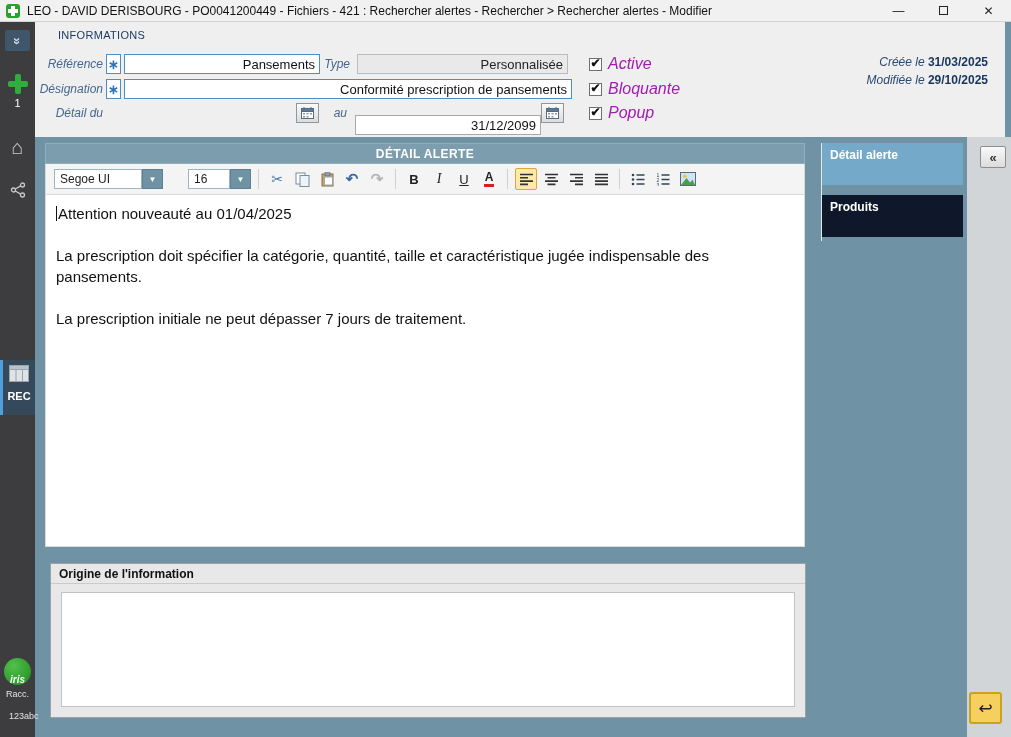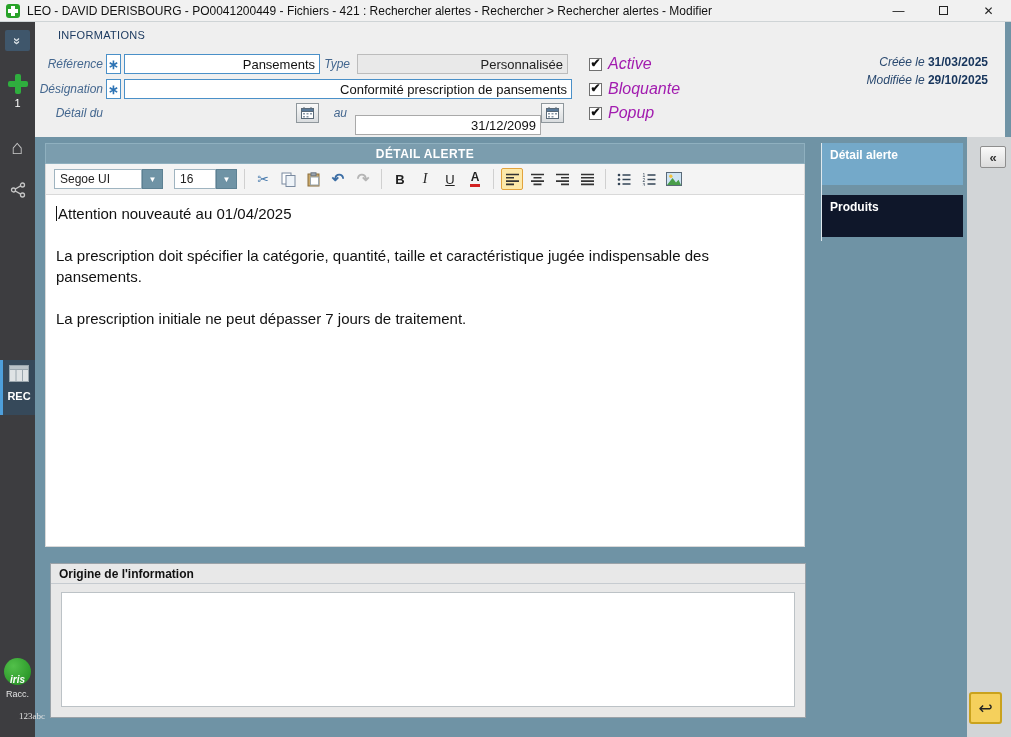--- a/index.html
+++ b/index.html
@@ -30,22 +30,22 @@
   .badge1 { color:#fff; font-size:11px; margin-top:3px; }
   .home { position:absolute; top:115px; left:0; width:35px; text-align:center; color:#c9c9c9; font-size:20px; line-height:20px; }
   .share { position:absolute; top:160px; left:0; width:35px; display:flex; justify-content:center; }
   .rec { position:absolute; top:338px; left:0; width:35px; height:55px; background:#36495a;
          border-left:3px solid #4e9fdb; text-align:center; padding-top:5px; }
   .rec-label { color:#fff; font-weight:bold; font-size:11px; margin-top:4px; }
   .iris { position:absolute; top:636px; left:4px; width:27px; height:27px; border-radius:50%;
           background:radial-gradient(circle at 35% 30%, #52c04a, #1e8a1e);
           display:flex; align-items:flex-end; justify-content:center; color:#fff; font-style:italic; font-weight:bold; font-size:10px; }
   .racc { position:absolute; top:667px; width:35px; text-align:center; color:#e3e3e3; font-size:9px; }
-  .nums { position:absolute; top:689px; width:35px; display:flex; justify-content:space-between; padding:0 19px;
-          color:#e3e3e3; font-size:9px;font-family:Liberation Serif, serif; }
+  .nums { position:absolute; top:689px; width:35px; display:flex; justify-content:space-between; padding:0 9px;
+          color:#e3e3e3; font-size:9px; }
 
   
   .info-panel { position:absolute; left:35px; top:22px; width:970px; height:115px; background:#efefef; }
   .section-title { position:absolute; left:23px; top:7px; font-size:11px; color:#1d3b61; letter-spacing:.3px; }
   .flabel { position:absolute; font-style:italic; font-size:12px; color:#44678f; text-align:right; }
   .star { position:absolute; left:71px; width:15px; height:20px; background:#fff; border:1px solid #4a90c8;
           color:#2e74b5; font-size:13px; font-weight:bold; display:flex; align-items:center; justify-content:center; }
   .tinput { position:absolute; height:20px; border:1px solid #4a90c8; background:#fff; font-size:13px;
             padding:0 4px; font-family:inherit; color:#111;text-align:right; }
   .tinput.gray { border:1px solid #a9a9a9; }
@@ -249,21 +249,21 @@
     </div>
   </div>
 
   <div class="detail-header">DÉTAIL ALERTE</div>
 
   <div class="toolbar">
     <div class="combo">
       <div class="cfield" style="width:88px;">Segoe UI</div>
       <div class="cdd">▼</div>
     </div>
-    <div class="combo" style="margin-left:8px;">
+    <div class="combo" style="margin-left:22px;">
       <div class="cfield" style="width:42px;">16</div>
       <div class="cdd">▼</div>
     </div>
     <div class="tsep"></div>
     <div class="tbtn">
         <span class="bCut">✂</span>
       </div>
     <div class="tbtn">
       <svg width="15" height="15" viewBox="0 0 15 15">
         <rect x="1" y="1" width="9" height="11" fill="#fff" stroke="#7a8aa0"></rect>

